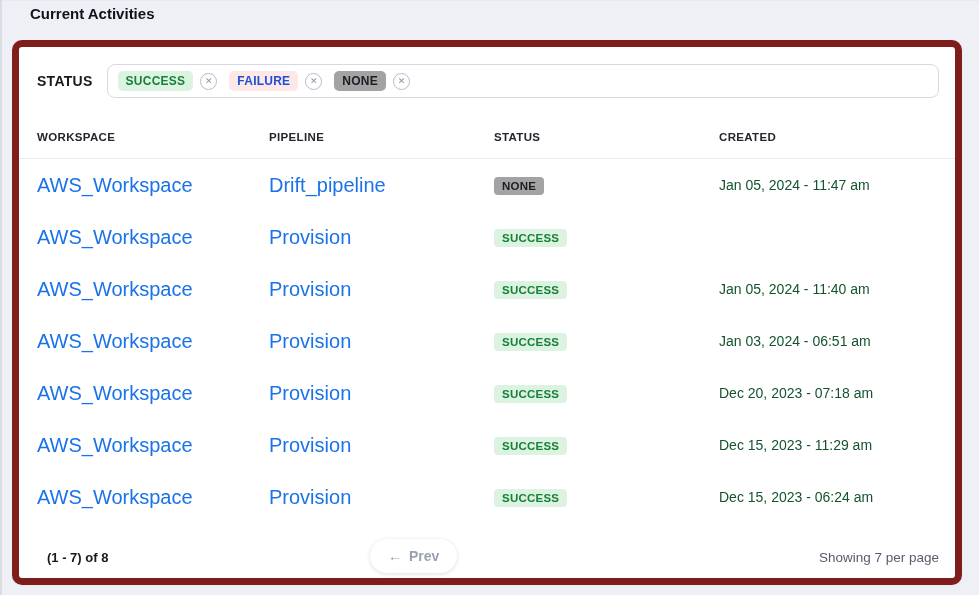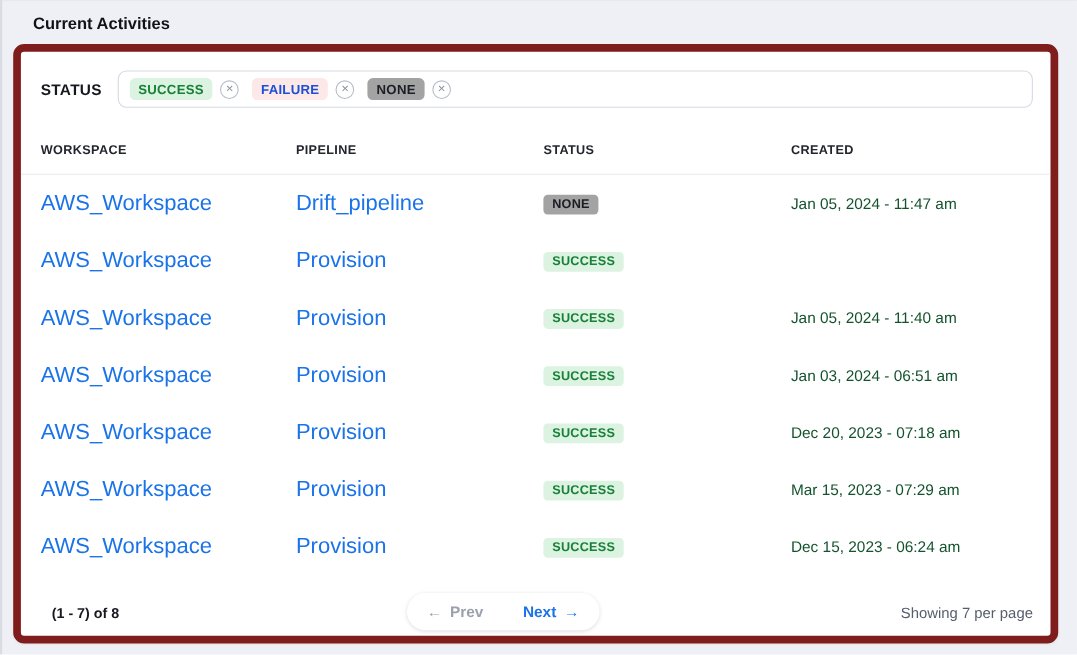--- a/index.html
+++ b/index.html
@@ -8,21 +8,21 @@
     font-family:"Liberation Sans","DejaVu Sans",sans-serif;
     background:#eef0f5;
     position:relative;
     overflow:hidden;
     color:#15181e;
   }
   .edge-top { position:absolute; top:0; left:0; width:979px; height:1px; background:#e7e9ee; }
   .edge-left { position:absolute; top:0; left:0; width:2px; height:595px; background:#d9dce3; }
 
   .page-title {
-    position:absolute; left:30px; top:13px;
+    position:absolute; left:30px; top:5px;
     font-size:15px; font-weight:700; color:#0f1218;
   }
 
   .card {
     position:absolute; left:12px; top:40px;
     width:950px; height:545px;
     background:#ffffff;
     border:7px solid #7f1d1d;
     border-radius:10px;
     box-shadow:0 1px 2px rgba(16,24,40,.04);
@@ -172,39 +172,35 @@
     <span><a class="link">AWS_Workspace</a></span>
     <span><a class="link">Provision</a></span>
     <span><span class="badge badge-success">SUCCESS</span></span>
     <span class="created">Dec 20, 2023 - 07:18 am</span>
   </div>
 
   <div class="grid-cols trow">
     <span><a class="link">AWS_Workspace</a></span>
     <span><a class="link">Provision</a></span>
     <span><span class="badge badge-success">SUCCESS</span></span>
-    <span class="created">Mar 15, 2023 - 07:29 am</span>
+    <span class="created">Dec 15, 2023 - 11:29 am</span>
   </div>
 
   <div class="grid-cols trow">
     <span><a class="link">AWS_Workspace</a></span>
     <span><a class="link">Provision</a></span>
     <span><span class="badge badge-success">SUCCESS</span></span>
     <span class="created">Dec 15, 2023 - 06:24 am</span>
   </div>
 </div>
 
   <div class="footer">
     <span class="range-text">(1 - 7) of 8</span>
     <div class="pager">
       <button class="prev-btn">
         <span>←</span>
         <span>Prev</span>
       </button>
-      <button class="next-btn">
-        <span>Next</span>
-        <span>→</span>
-      </button>
     </div>
     <span class="per-page">Showing 7 per page</span>
   </div>
 
 </div>
 
 </body></html>

